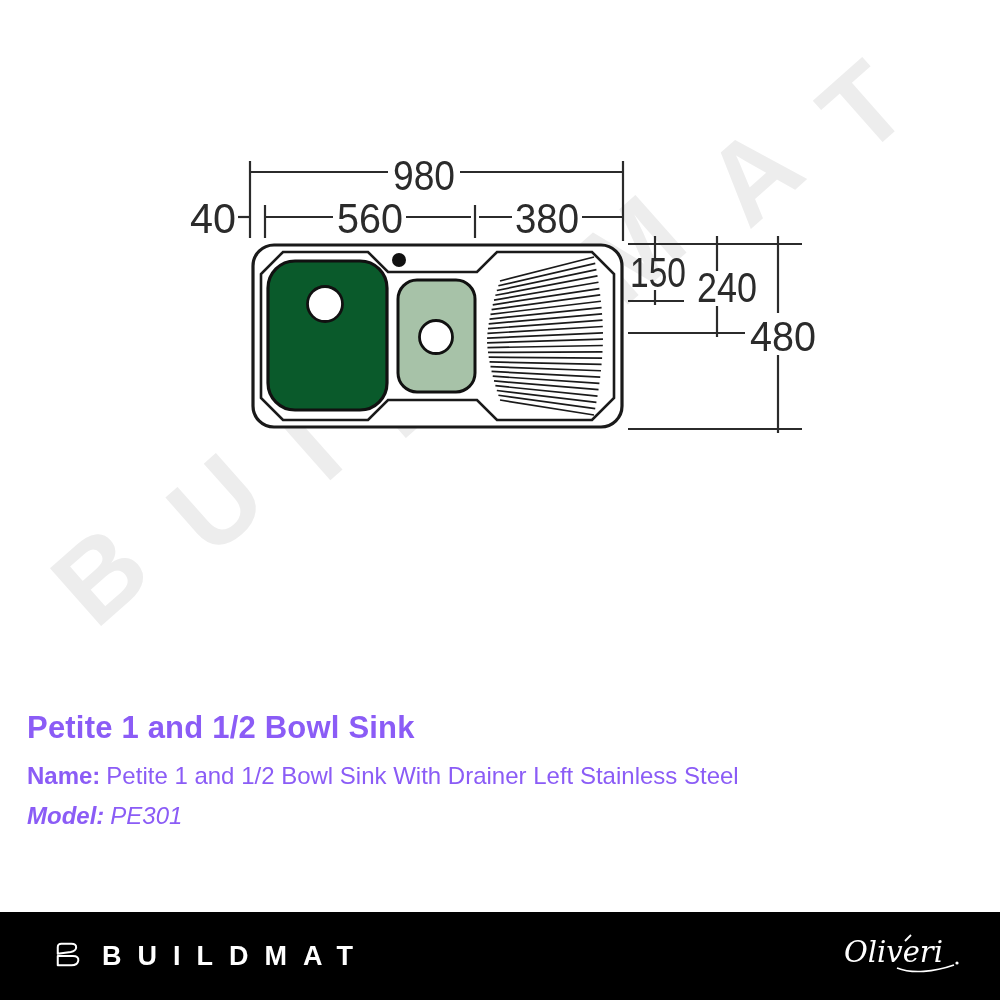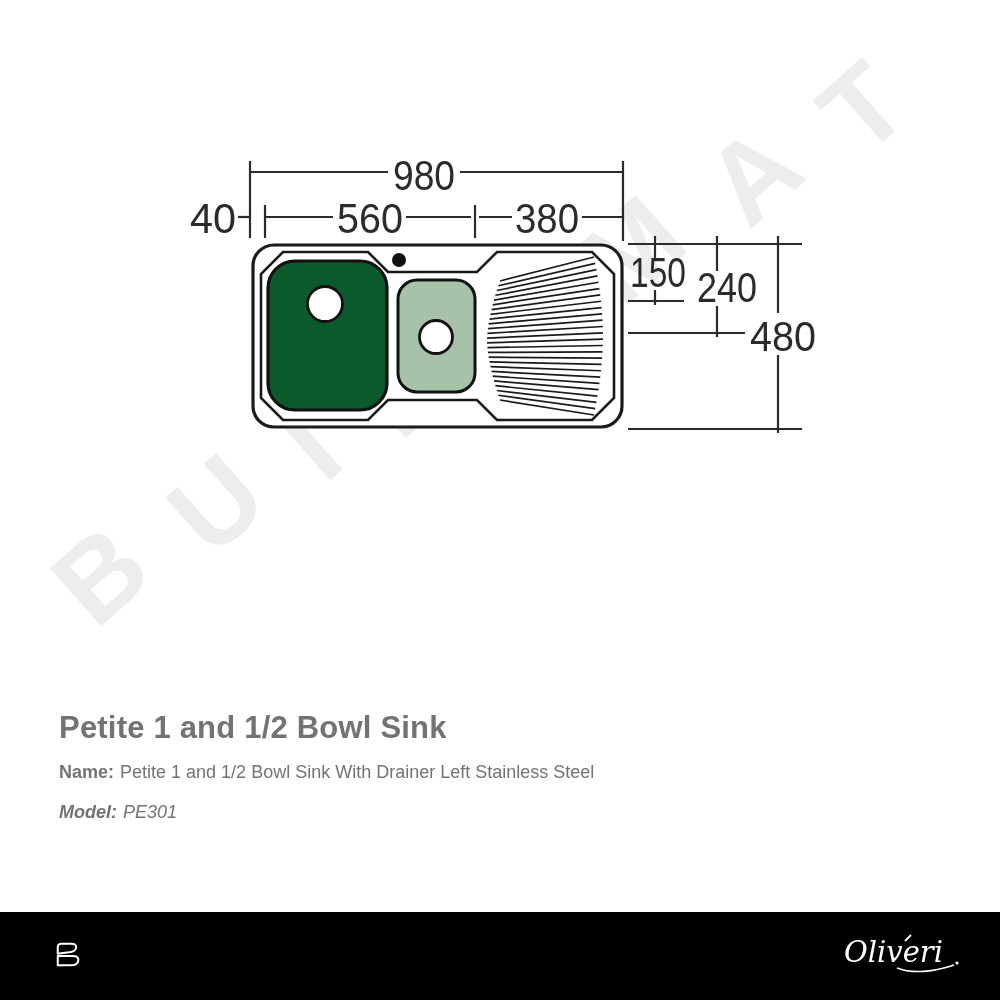--- a/index.html
+++ b/index.html
@@ -8,23 +8,23 @@
   
   .watermark{position:absolute;left:-10px;top:277px;width:995px;text-align:center;
     font-size:112px;font-weight:bold;letter-spacing:55px;color:#ededed;line-height:1;
     white-space:nowrap;transform:rotate(-31.5deg);z-index:0;user-select:none;}
   
   .diagram{position:absolute;left:0;top:0;z-index:1;}
   .dimline{stroke:#2b2b2b;stroke-width:2.2;fill:none;}
   .dimtext{font-family:"Liberation Sans",sans-serif;font-size:42px;fill:#2b2b2b;text-anchor:middle;}
   .sinkline{stroke:#1a1a1a;fill:#ffffff;}
   
-  .info{position:absolute;left:27px;z-index:2;color:#737373;margin-left:32px;}
+  .info{position:absolute;left:27px;z-index:2;color:#8b5cf6;}
   .title{top:710px;font-size:31px;font-weight:bold;letter-spacing:0.2px;}
-  .row{font-size:18px;}
+  .row{font-size:24px;}
   .row b{font-weight:bold;margin-right:6px;}
   .row-name{top:762px;}
   .row-model{top:802px;font-style:italic;}
   .row-finish{top:842px;}
   
   .footer{position:absolute;left:0;top:912px;width:1000px;height:88px;background:#000000;
     display:flex;align-items:center;z-index:3;}
   .brandwrap{display:flex;align-items:center;margin-left:52px;}
   .brandtext{color:#ffffff;font-size:27px;font-weight:bold;letter-spacing:16px;margin-left:14px;
     font-family:"Liberation Sans",sans-serif;}
@@ -129,20 +129,21 @@
   </div>
 
   <div class="footer">
     <div class="brandwrap">
       <svg width="36" height="34" viewBox="0 0 50 46">
         <g fill="none" stroke="#ffffff" stroke-width="2.8" stroke-linejoin="round">
           <path d="M8 20 L8 11 Q8 6 13 6 L27 6 Q34 6 33.5 11.5 Q33 16 26 17.5 L8 20 Z"></path>
           <path d="M8 23 L29 23 Q37.5 23 36.5 29.5 Q35.5 36 27 36 L8 36 Z"></path>
         </g>
       </svg>
+      <span class="brandtext">BUILDMAT</span>
     </div>
     <svg class="oliveri" width="120" height="48" viewBox="0 0 120 48">
       <text x="2" y="30" font-family="DejaVu Serif, serif" font-style="italic" font-size="29" fill="#ffffff">Oliveri</text>
       <path d="M55 36 C 70 42, 92 40, 112 33" stroke="#ffffff" stroke-width="1.6" fill="none"></path>
       <path d="M63 9 L69 3" stroke="#ffffff" stroke-width="1.8"></path>
       <circle cx="115" cy="31" r="1.6" fill="#ffffff"></circle>
     </svg>
   </div>
 
 </div>

